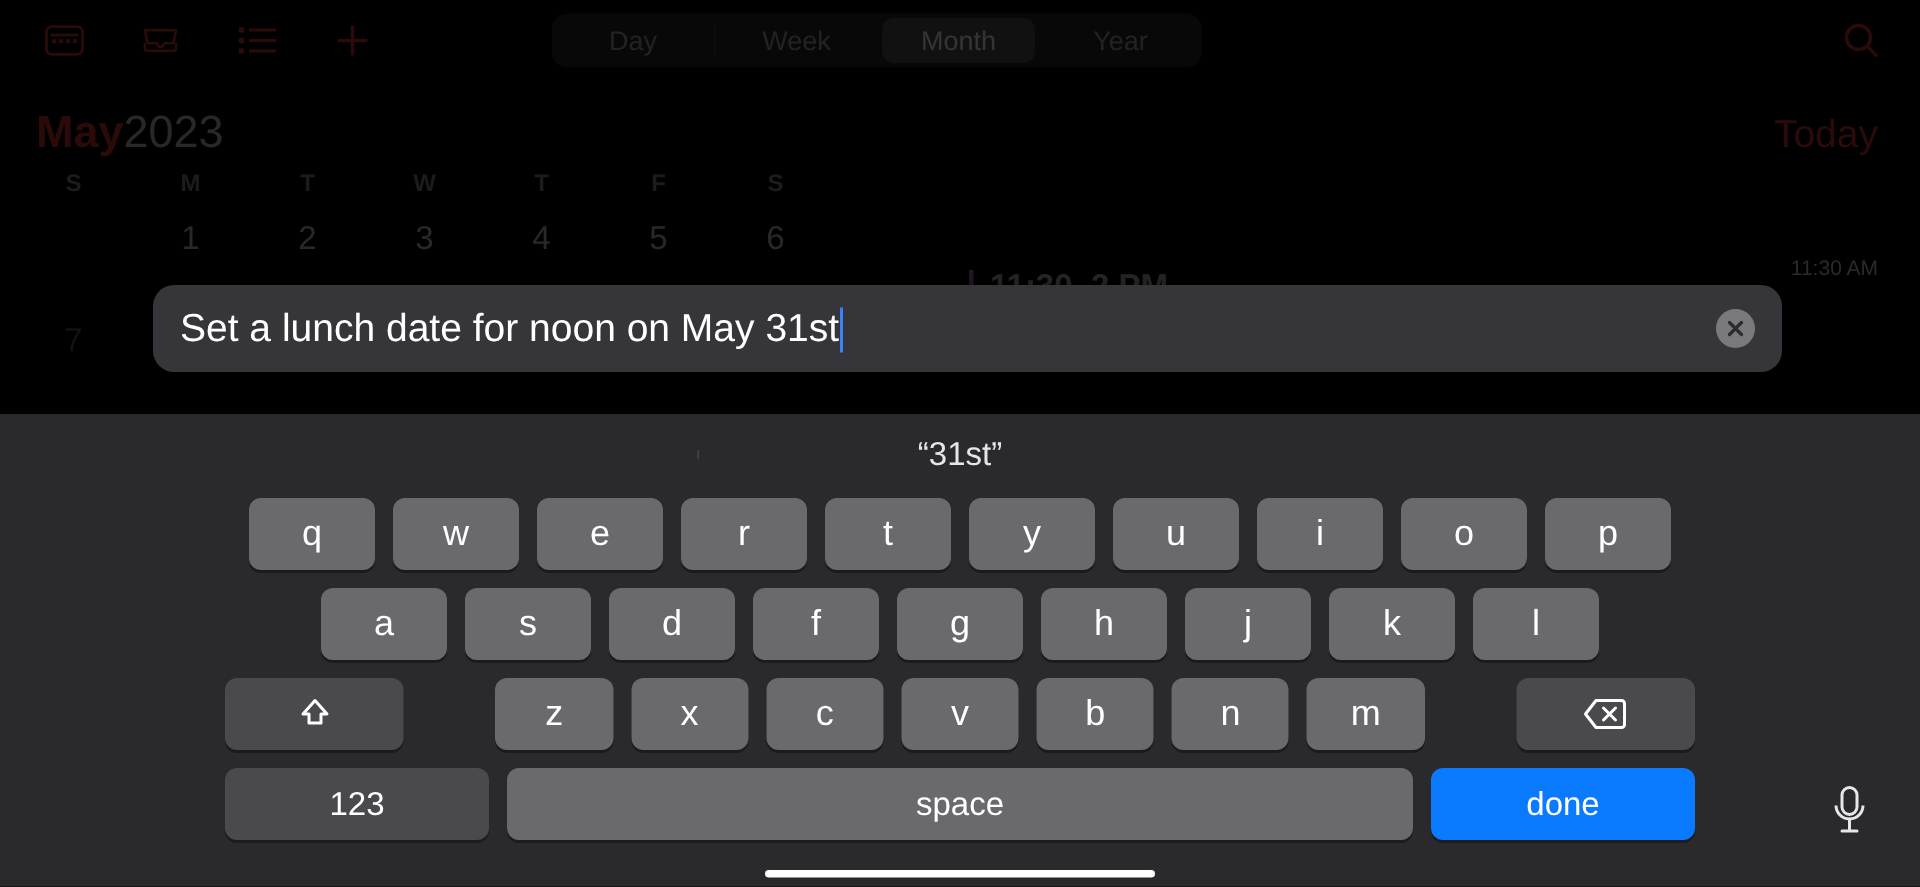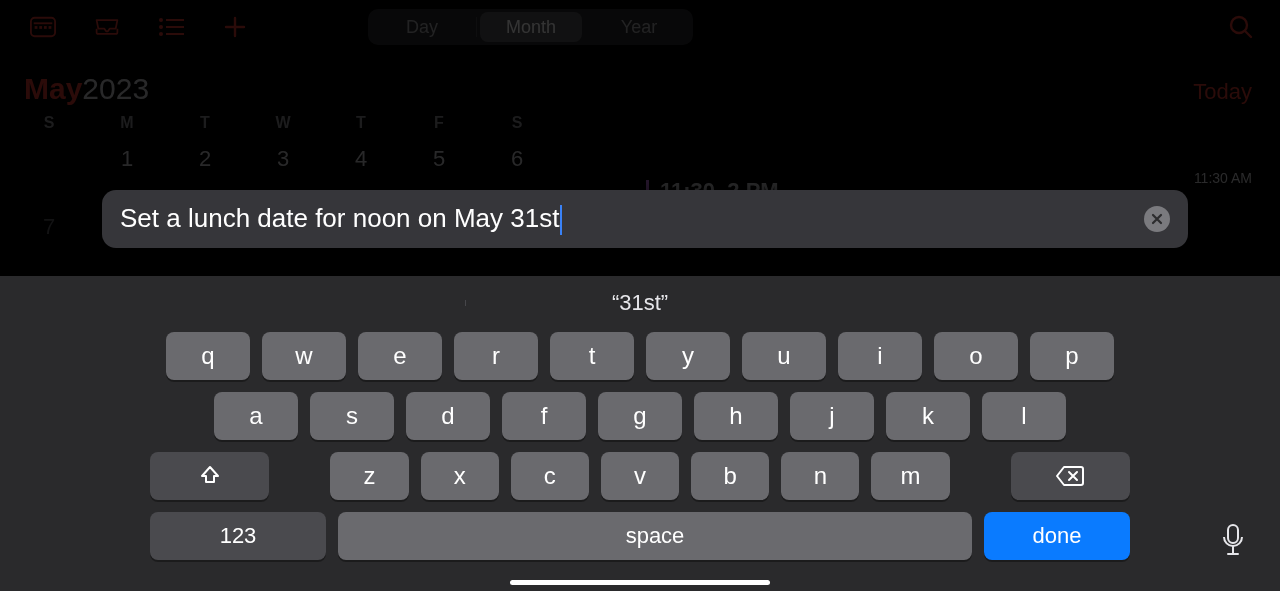--- a/index.html
+++ b/index.html
@@ -26,21 +26,21 @@
     color: #a9a9ad; font-size: 18px; position:relative;
   }
   .seg .seg-item.active { background:#57575c; color:#fff; border-radius:8px; margin:3px; width:102px; }
   .seg .divider { width:1px; background:#4a4a4e; margin:8px 0;}
   .tb-right { margin-left:auto; display:flex; align-items:center; gap:28px; padding-right:8px; }
   .search-ic { color:#d33a2f; }
 
   .month-row { display:flex; align-items:baseline; padding: 18px 24px 8px; }
   .month-name { font-size:30px; font-weight:700; color:#d33a2f; }
   .month-year { font-size:30px; font-weight:400; color:#c8c8cc; }
-  .today-link { margin-left:auto; color:#d33a2f; font-size:22px; padding-right:4px; }
+  .today-link { margin-left:auto; color:#d33a2f; font-size:26px; padding-right:4px; }
 
   .dow-row { display:flex; padding:0 10px 6px; gap:0; }
   .dow { width:78px; text-align:center; color:#8a8a8e; font-size:16px; font-weight:600; }
 
   .dates-row { display:flex; padding:0 10px; gap:0; }
   .date-cell { width:78px; height:68px; text-align:center; color:#c8c8cc; font-size:22px; padding-top:8px; }
   .date-cell.dim { color:#5a5a5e; }
 
   .event-peek {
     position:absolute; left:646px; top:178px; color:#c8c8cc; font-size:22px; display:flex; align-items:center; gap:8px;
@@ -82,21 +82,21 @@
   }
   .key.fn { background:#4a4a4e; }
   .key.wide-shift { width:128px; }
   .key.wide-bksp { width:128px; }
   .krow.r2 { padding:0 46px; }
   .krow.r3 { }
   .krow.r3 .gap3 { width:40px; }
   .krow.r4 { }
   .key.k-123 { width:176px; background:#4a4a4e; font-size:22px; }
   .key.k-space { flex:1; background:#6a6a6e; font-size:22px;text-align:right; }
-  .key.k-done { width:146px; background:#0a7bff; font-size:22px; }
+  .key.k-done { width:176px; background:#0a7bff; font-size:22px; }
 
   .mic {
     position:absolute; right:34px; bottom:34px; color:#e6e6ea;
   }
   .home-ind {
     position:absolute; left:50%; transform:translateX(-50%); bottom:6px;
     width:260px; height:5px; border-radius:3px; background:#fff;
   }
 
   svg { display:block; }
@@ -136,20 +136,21 @@
       <span class="ic">
         <svg width="24" height="24" viewBox="0 0 24 24">
             <path d="M12 3v18M3 12h18" stroke="#d33a2f" stroke-width="2.4" stroke-linecap="round"></path>
           </svg>
       </span>
     </div>
 
     <div class="seg">
       <div class="seg-item">Day</div>
       <div class="divider"></div>
+      <div class="seg-item">Week</div>
       <div class="seg-item active">Month</div>
       <div class="seg-item">Year</div>
     </div>
 
     <div class="tb-right">
       <span class="search-ic">
         <svg width="26" height="26" viewBox="0 0 26 26" fill="none">
             <circle cx="11" cy="11" r="8" stroke="#d33a2f" stroke-width="2.4"></circle>
             <path d="M17 17l6 6" stroke="#d33a2f" stroke-width="2.4" stroke-linecap="round"></path>
           </svg>

